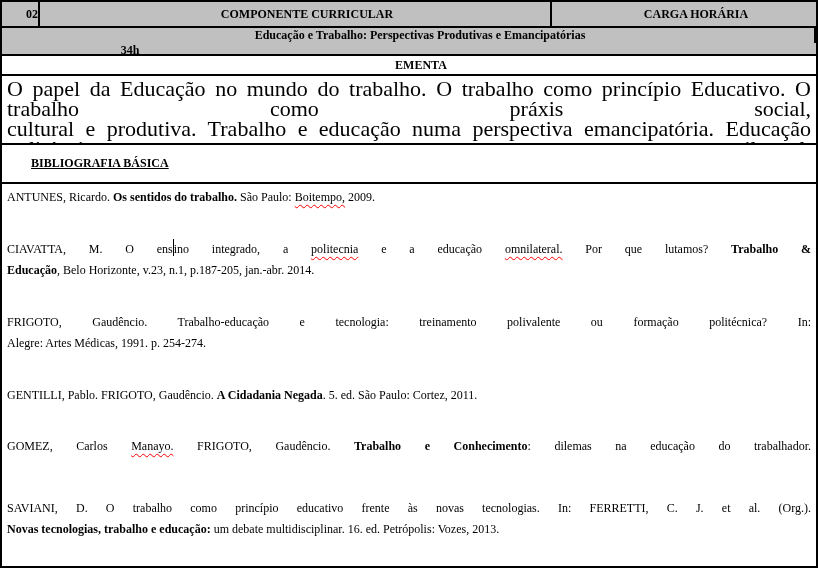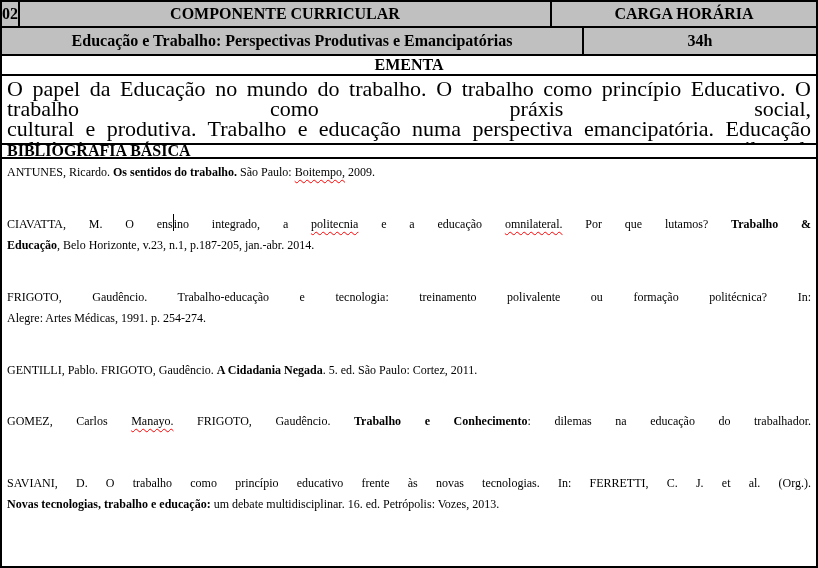--- a/index.html
+++ b/index.html
@@ -14,35 +14,35 @@
     display: flex;
     flex-direction: column;
     background: #fff;
   }
   .row { display: flex; box-sizing: border-box; border-bottom: 2px solid var(--border, #000); flex: 0 0 auto; }
   .row:last-child { border-bottom: none; }
   .gray { background: var(--header-bg, #c0c0c0); }
   .cell { box-sizing: border-box; display: flex; align-items: center; }
   .cell.center { justify-content: center; text-align: center; }
   .vline { border-right: 2px solid var(--border, #000); }
-  .bold16 { font-weight: bold; font-size: 16px; }
+  .bold16 { font-weight: bold; font-size: 12px; padding-left: 24px; }
 
   .r-head1 { height: 26px; }
   .c-title { flex: 1; }
   .c-hours-label { width: 264px; }
 
-  .r-head2 { height: 28px; }
+  .r-head2 { height: 28px; flex-direction: column; }
   .c-course { flex: 1; }
   .c-hours-value { width: 232px; }
 
   .r-ementa-head { height: 20px; justify-content: center; align-items: center; }
 
   .r-ementa-body { height: 69px; display: block; padding: 3px 5px 0 5px; font-size: 22px; line-height: 20px; overflow: hidden; }
 
-  .r-biblio-head { height: 14px; display: flex; align-items: center; padding-left: 5px; }
+  .r-biblio-head { height: 39px; display: flex; align-items: center; padding-left: 5px; text-decoration: underline; }
 
   .r-biblio-body { flex: 1 1 auto; display: block; padding: 3px 5px 0 5px; font-size: 12px; line-height: 21.5px; overflow: hidden; }
 
   .entry { margin: 0 0 30px 0; }
   .entry:last-child { margin-bottom: 0; margin-top: 40px; }
   .line { text-align: left; }
   .line.fill { text-align: justify; text-align-last: justify; }
   .b { font-weight: bold; }
   .sq {
     text-decoration: underline;

